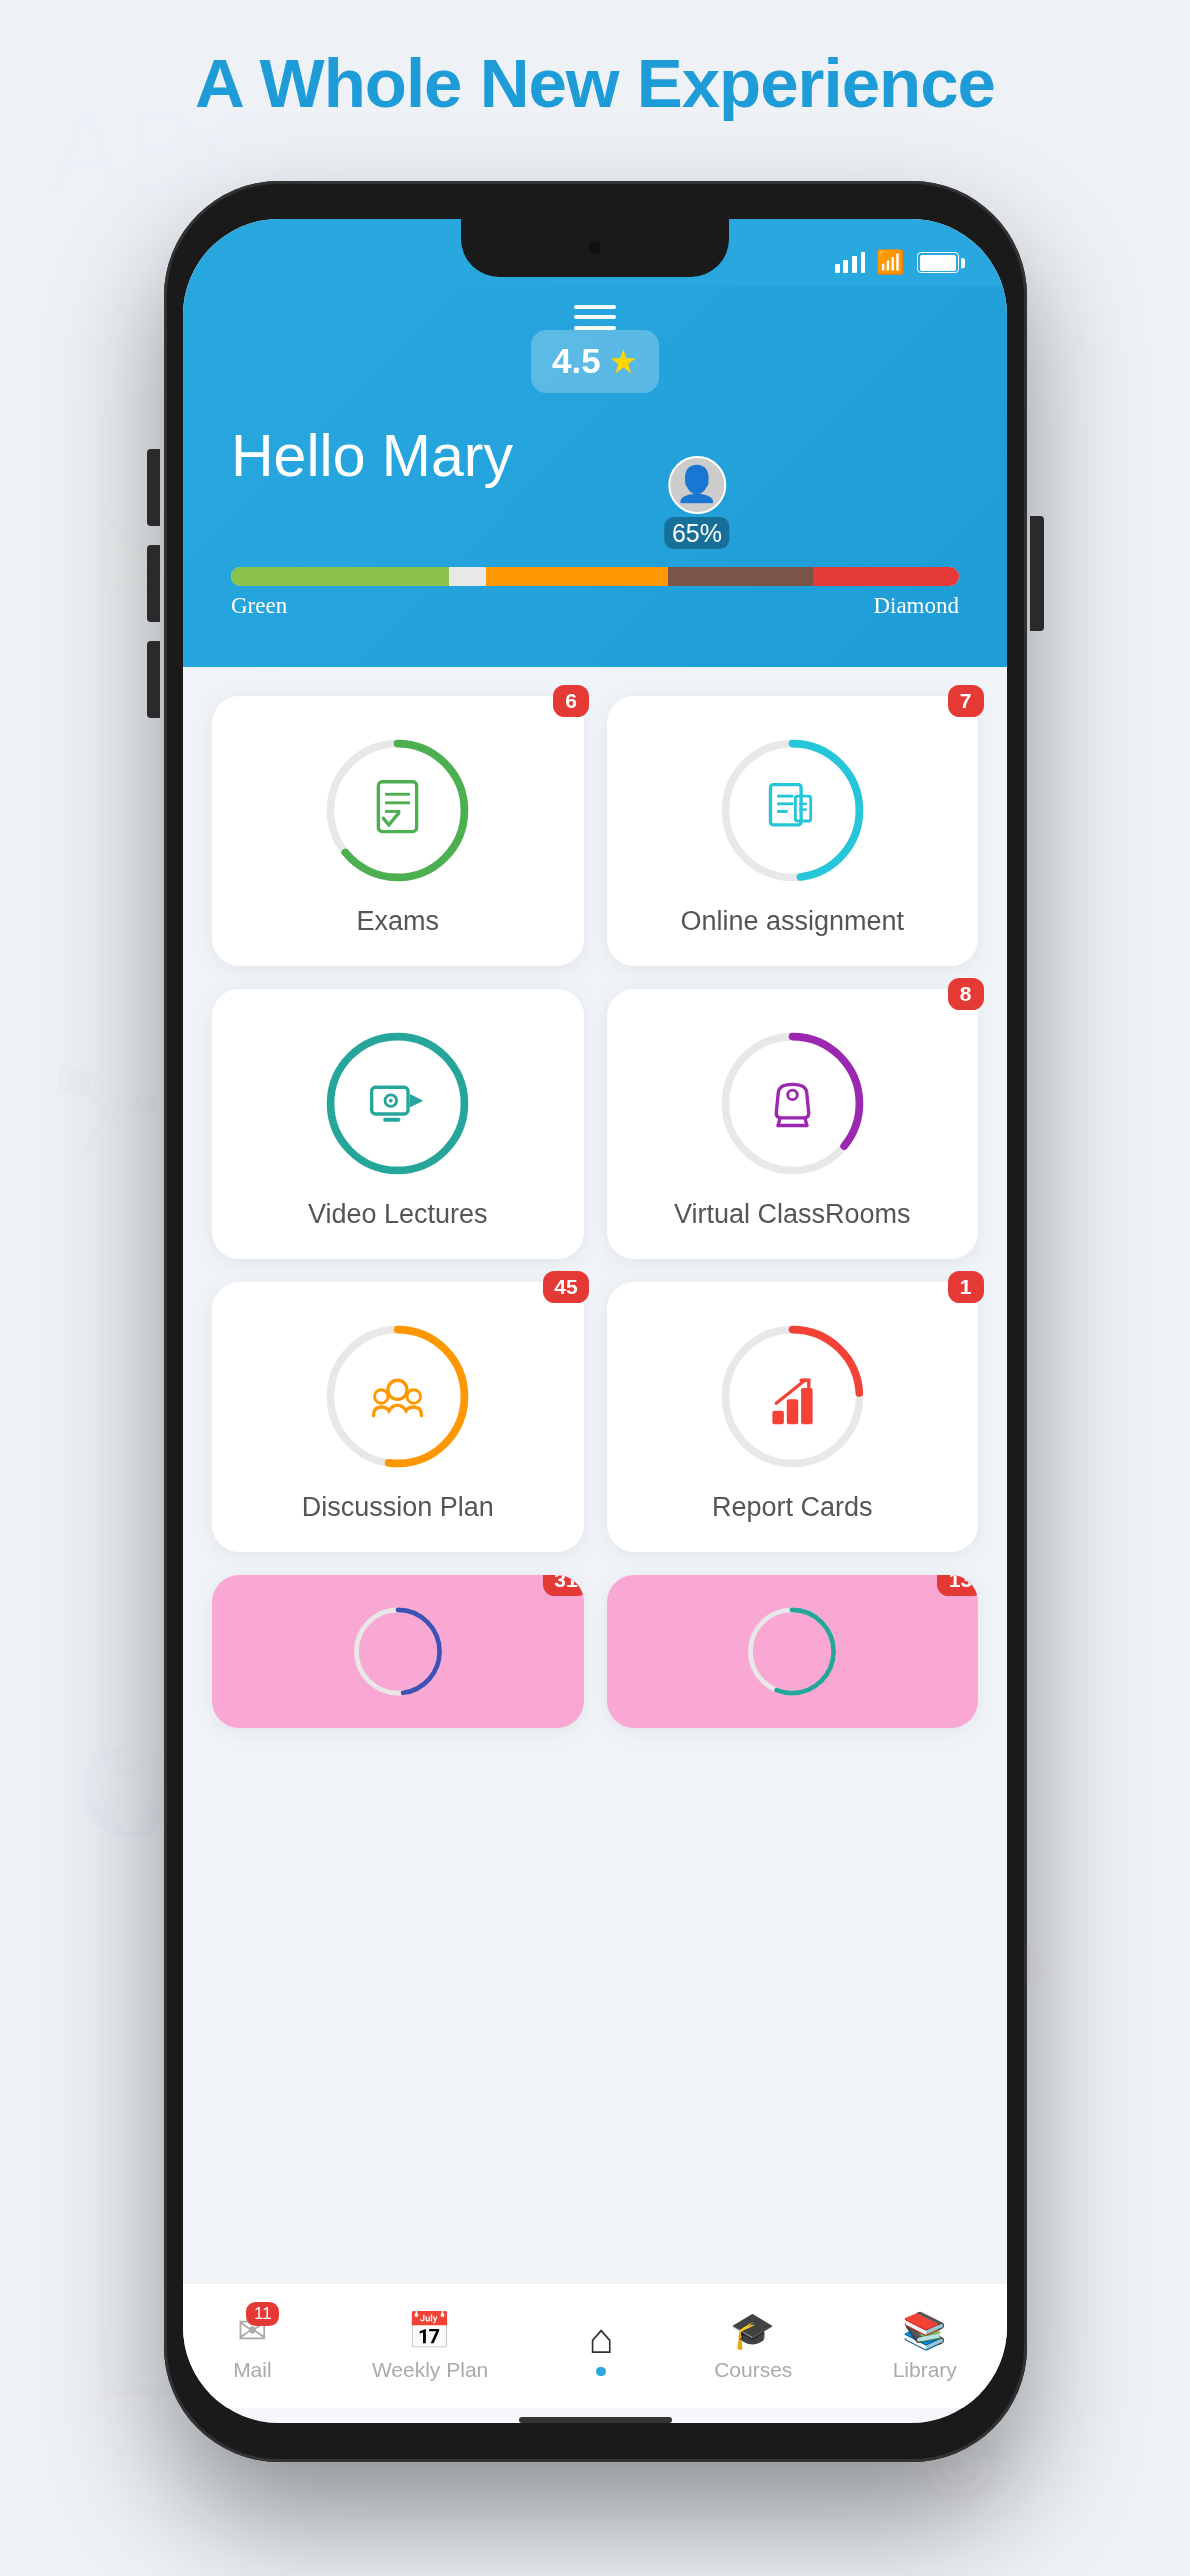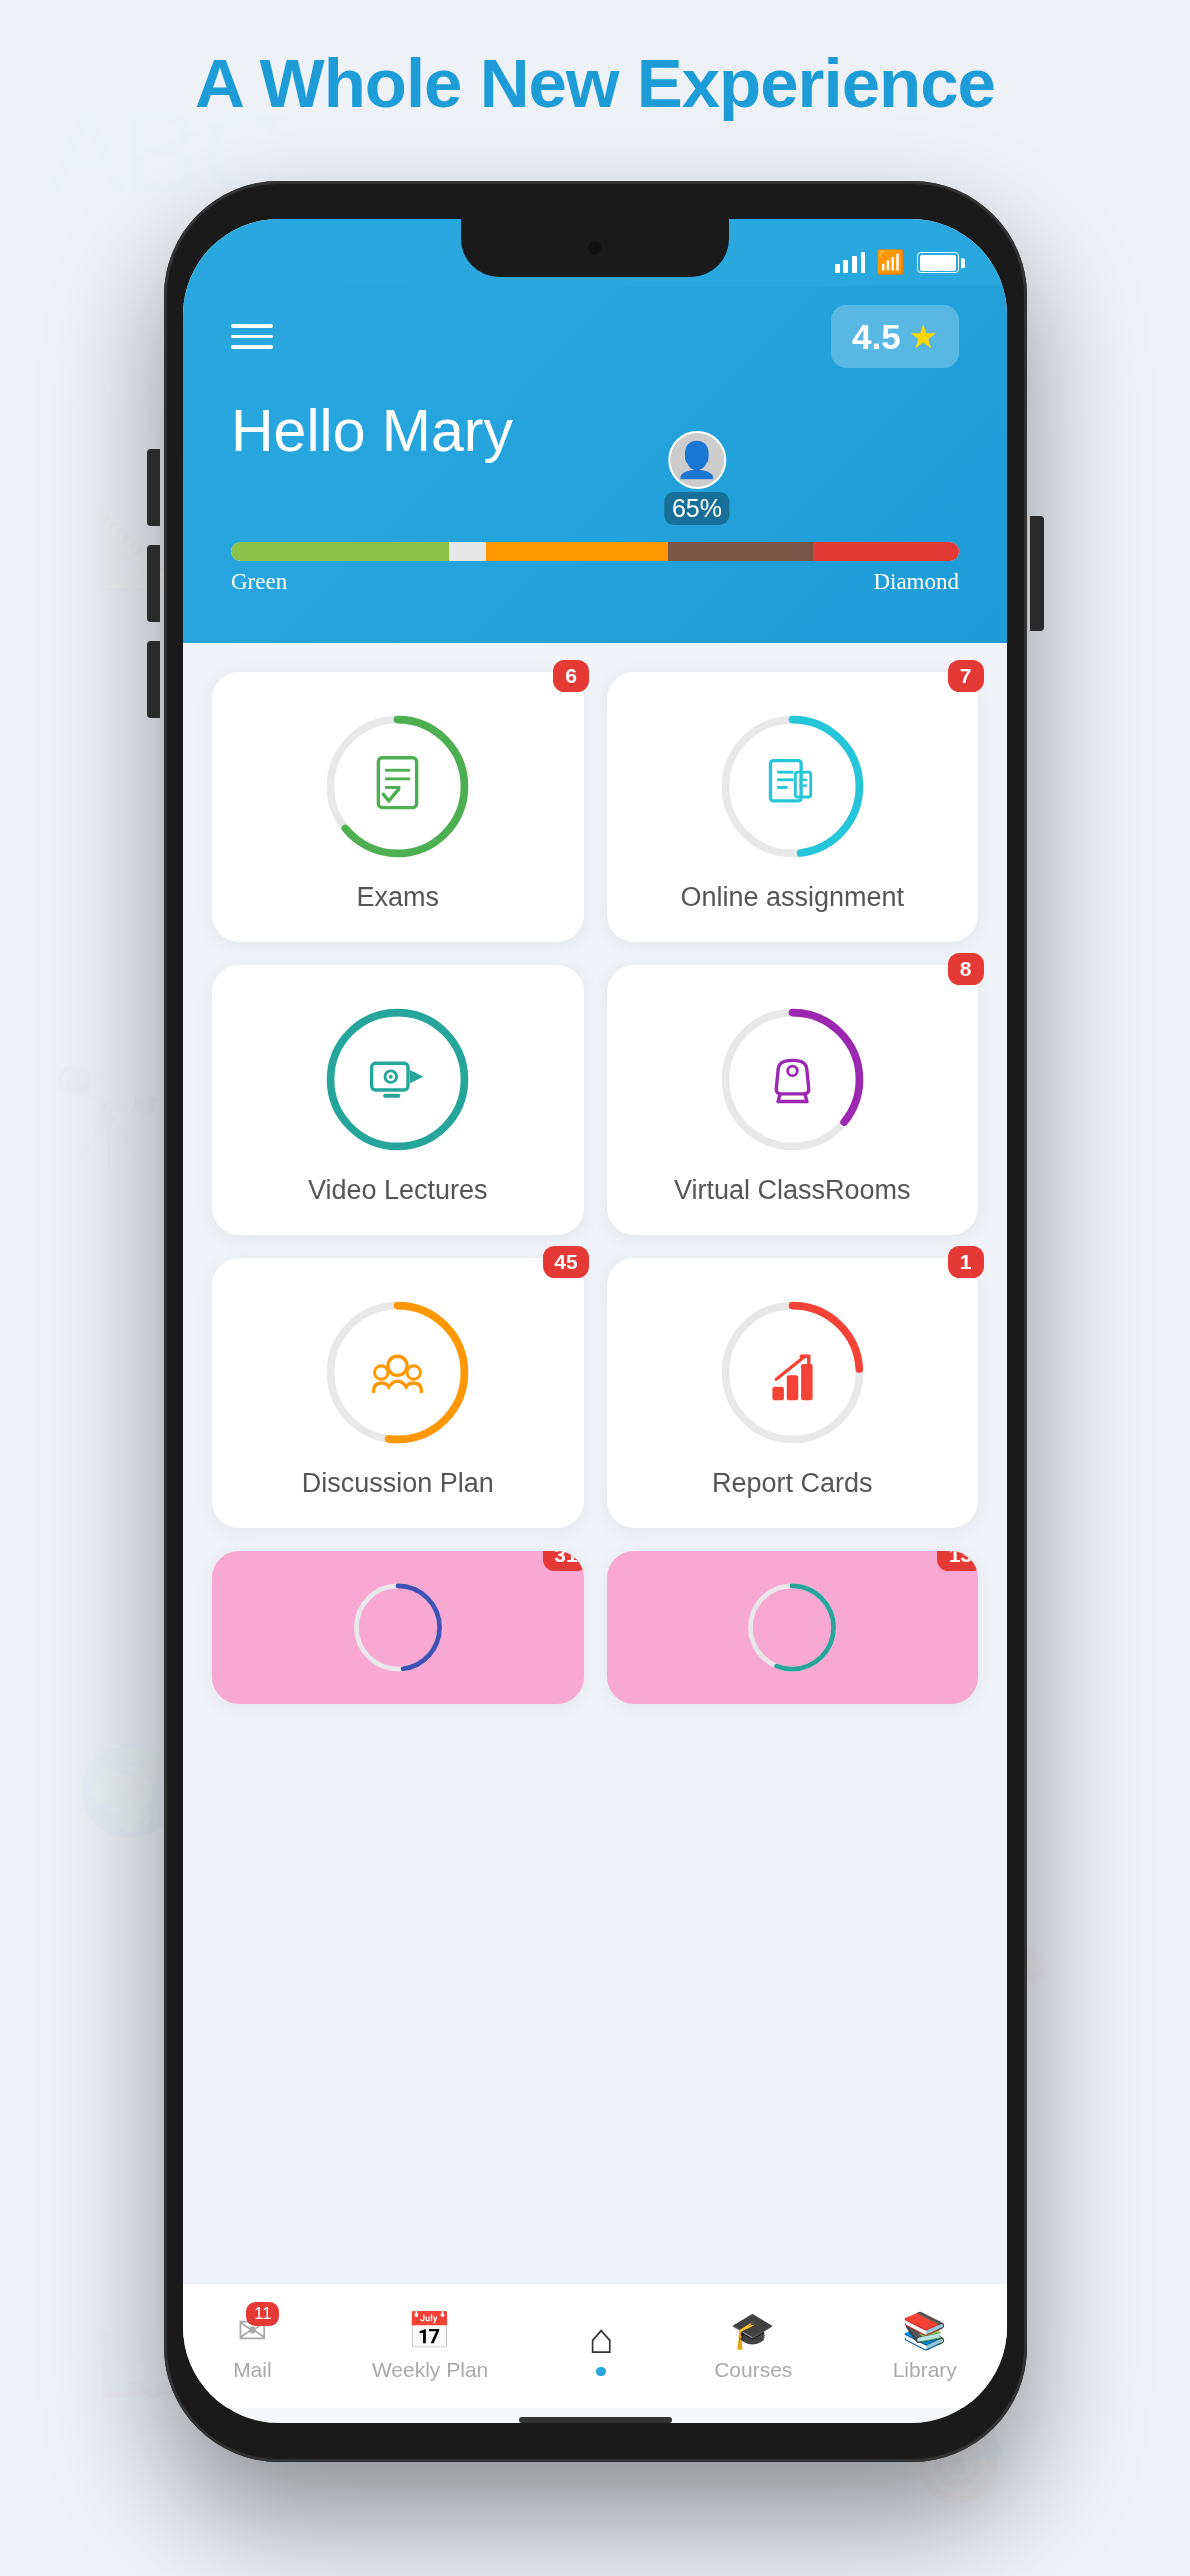--- a/index.html
+++ b/index.html
@@ -158,20 +158,21 @@
       height: 3.8px;
       background: white;
       border-radius: 1.9px;
       display: block;
     }
     .header-top {
       display: flex;
       align-items: center;
       justify-content: space-between;
       margin-bottom: 29px;
+      flex-direction: column;
     }
     .greeting {
       font-size: 59px;
       color: white;
       font-weight: 300;
       margin-top: 9.6px;
     }
     .greeting strong {
       font-weight: 400;
     }

